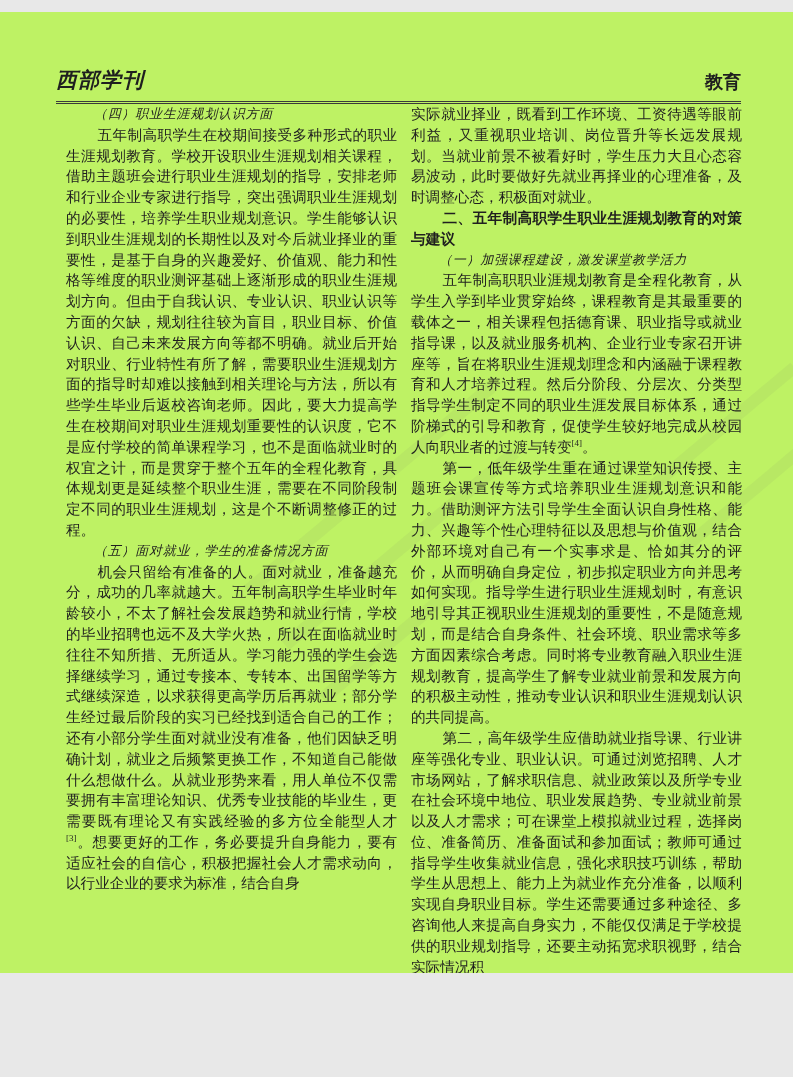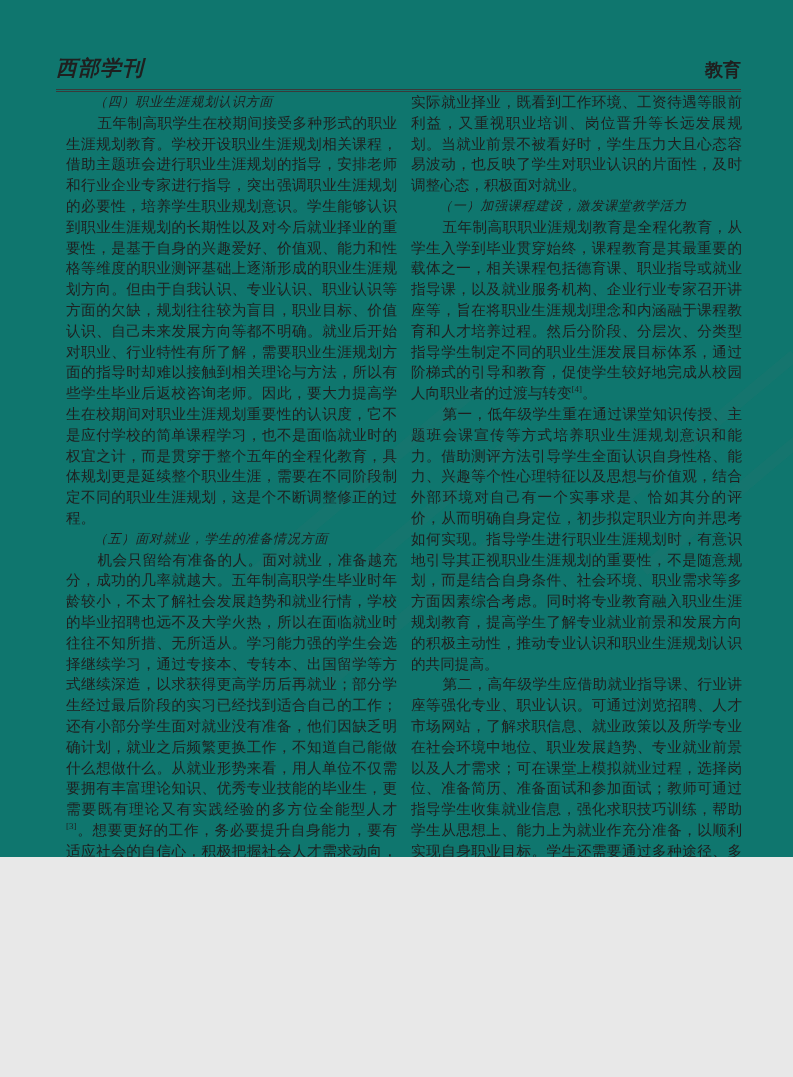--- a/index.html
+++ b/index.html
@@ -1,20 +1,20 @@
 <!DOCTYPE html>
 <html lang="zh"><head>
 <meta charset="utf-8">
 <style>
   html,body{margin:0;padding:0;background:#e8e8e8;}
   .page{
     position:relative;
-    width:793px;height:857px;
-    margin:0 auto;
-    background:#0f766e;
+    width:793px;height:961px;
+    margin:12px auto;
+    background:#bef264;
     font-family:"Liberation Serif","DejaVu Serif",serif;
     color:#1f1f1f;
     overflow:hidden;
   }
   
   .header{
     position:absolute;left:56px;right:52px;top:54px;
     display:flex;align-items:flex-end;justify-content:space-between;
     border-bottom:3px double #3a3a3a;
     padding-bottom:7px;
@@ -93,21 +93,22 @@
   <div class="columns">
 
     <div class="col">
       <p class="subheading">（四）职业生涯规划认识方面</p>
       <p class="body indent">五年制高职学生在校期间接受多种形式的职业生涯规划教育。学校开设职业生涯规划相关课程，借助主题班会进行职业生涯规划的指导，安排老师和行业企业专家进行指导，突出强调职业生涯规划的必要性，培养学生职业规划意识。学生能够认识到职业生涯规划的长期性以及对今后就业择业的重要性，是基于自身的兴趣爱好、价值观、能力和性格等维度的职业测评基础上逐渐形成的职业生涯规划方向。但由于自我认识、专业认识、职业认识等方面的欠缺，规划往往较为盲目，职业目标、价值认识、自己未来发展方向等都不明确。就业后开始对职业、行业特性有所了解，需要职业生涯规划方面的指导时却难以接触到相关理论与方法，所以有些学生毕业后返校咨询老师。因此，要大力提高学生在校期间对职业生涯规划重要性的认识度，它不是应付学校的简单课程学习，也不是面临就业时的权宜之计，而是贯穿于整个五年的全程化教育，具体规划更是延续整个职业生涯，需要在不同阶段制定不同的职业生涯规划，这是个不断调整修正的过程。</p>
       <p class="subheading">（五）面对就业，学生的准备情况方面</p>
       <p class="body indent">机会只留给有准备的人。面对就业，准备越充分，成功的几率就越大。五年制高职学生毕业时年龄较小，不太了解社会发展趋势和就业行情，学校的毕业招聘也远不及大学火热，所以在面临就业时往往不知所措、无所适从。学习能力强的学生会选择继续学习，通过专接本、专转本、出国留学等方式继续深造，以求获得更高学历后再就业；部分学生经过最后阶段的实习已经找到适合自己的工作；还有小部分学生面对就业没有准备，他们因缺乏明确计划，就业之后频繁更换工作，不知道自己能做什么想做什么。从就业形势来看，用人单位不仅需要拥有丰富理论知识、优秀专业技能的毕业生，更需要既有理论又有实践经验的多方位全能型人才<sup>[3]</sup>。想要更好的工作，务必要提升自身能力，要有适应社会的自信心，积极把握社会人才需求动向，以行业企业的要求为标准，结合自身</p>
     </div>
 
     <div class="col">
-      <p class="body">实际就业择业，既看到工作环境、工资待遇等眼前利益，又重视职业培训、岗位晋升等长远发展规划。当就业前景不被看好时，学生压力大且心态容易波动，也反映了学生对职业认识的片面性，及时调整心态，积极面对就业。</p>
+      <p class="body">实际就业择业，既看到工作环境、工资待遇等眼前利益，又重视职业培训、岗位晋升等长远发展规划。当就业前景不被看好时，学生压力大且心态容易波动，此时要做好先就业再择业的心理准备，及时调整心态，积极面对就业。</p>
+      <p class="section-heading">二、五年制高职学生职业生涯规划教育的对策与建议</p>
       <p class="subheading">（一）加强课程建设，激发课堂教学活力</p>
       <p class="body indent">五年制高职职业涯规划教育是全程化教育，从学生入学到毕业贯穿始终，课程教育是其最重要的载体之一，相关课程包括德育课、职业指导或就业指导课，以及就业服务机构、企业行业专家召开讲座等，旨在将职业生涯规划理念和内涵融于课程教育和人才培养过程。然后分阶段、分层次、分类型指导学生制定不同的职业生涯发展目标体系，通过阶梯式的引导和教育，促使学生较好地完成从校园人向职业者的过渡与转变<sup>[4]</sup>。</p>
       <p class="body indent">第一，低年级学生重在通过课堂知识传授、主题班会课宣传等方式培养职业生涯规划意识和能力。借助测评方法引导学生全面认识自身性格、能力、兴趣等个性心理特征以及思想与价值观，结合外部环境对自己有一个实事求是、恰如其分的评价，从而明确自身定位，初步拟定职业方向并思考如何实现。指导学生进行职业生涯规划时，有意识地引导其正视职业生涯规划的重要性，不是随意规划，而是结合自身条件、社会环境、职业需求等多方面因素综合考虑。同时将专业教育融入职业生涯规划教育，提高学生了解专业就业前景和发展方向的积极主动性，推动专业认识和职业生涯规划认识的共同提高。</p>
       <p class="body indent">第二，高年级学生应借助就业指导课、行业讲座等强化专业、职业认识。可通过浏览招聘、人才市场网站，了解求职信息、就业政策以及所学专业在社会环境中地位、职业发展趋势、专业就业前景以及人才需求；可在课堂上模拟就业过程，选择岗位、准备简历、准备面试和参加面试；教师可通过指导学生收集就业信息，强化求职技巧训练，帮助学生从思想上、能力上为就业作充分准备，以顺利实现自身职业目标。学生还需要通过多种途径、多咨询他人来提高自身实力，不能仅仅满足于学校提供的职业规划指导，还要主动拓宽求职视野，结合实际情况积</p>
     </div>
 
   </div>
 
   <div class="footer">— 104 —</div>
 

